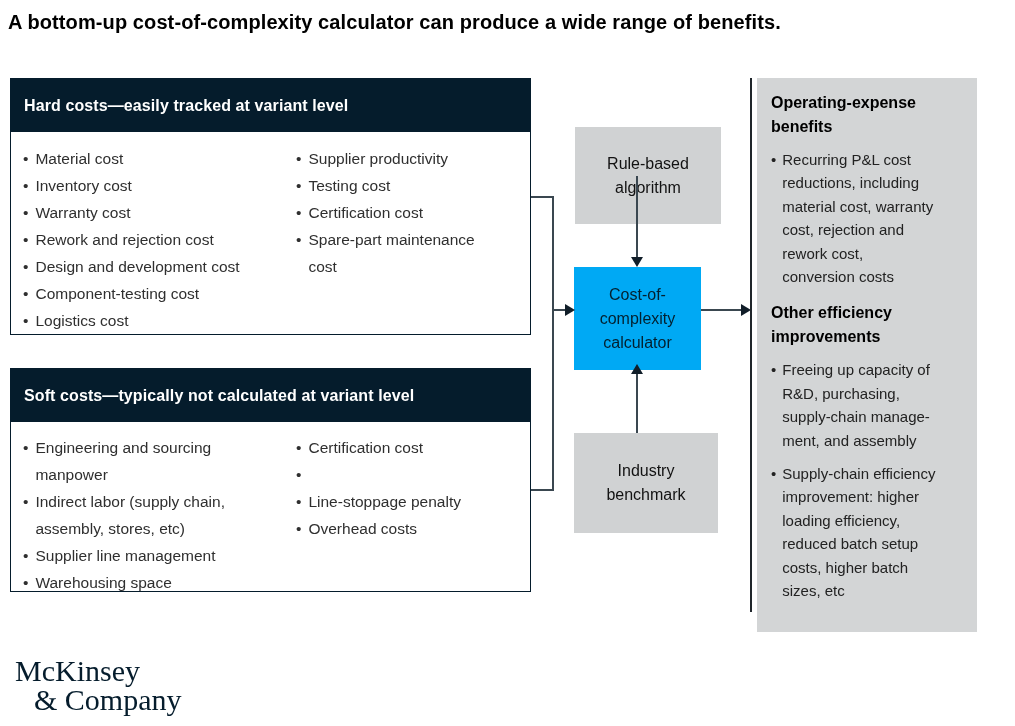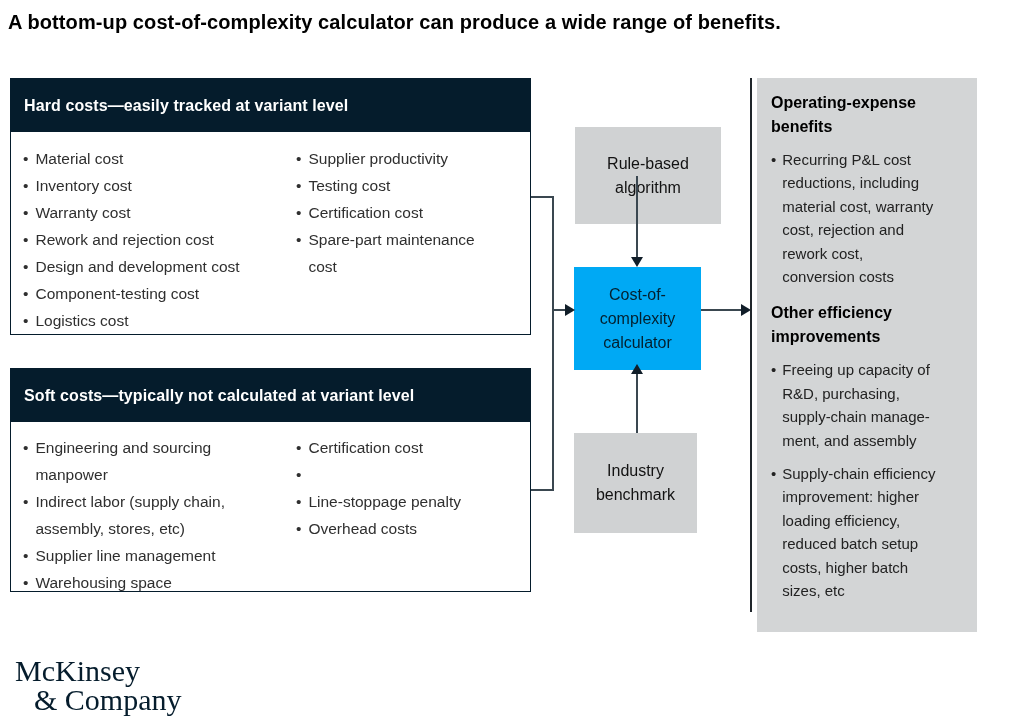--- a/index.html
+++ b/index.html
@@ -35,21 +35,21 @@
   .li .b{flex:none;margin-right:7px;}
   .li .t{white-space:pre-line;}
   
   .node{
     position:absolute;display:flex;align-items:center;justify-content:center;
     text-align:center;font-size:16px;line-height:24px;white-space:pre-line;
   }
   .node.gray{background:var(--box-gray);color:#121212;}
   #rule-box{left:575px;top:79px;width:146px;height:97px;margin-top:48px;}
   #calc-box{left:574px;top:267px;width:127px;height:103px;background:var(--blue);color:#03202F;}
-  #bench-box{left:574px;top:433px;width:123px;height:100px;}
+  #bench-box{left:574px;top:433px;width:144px;height:100px;}
   
   .hline,.vline{position:absolute;background:var(--line);}
   .hline{height:2px;} .vline{width:2px;}
   .ah{position:absolute;width:0;height:0;}
   .ah.right{border-left:10px solid var(--arrow);border-top:6px solid transparent;border-bottom:6px solid transparent;}
   .ah.down{border-top:10px solid var(--arrow);border-left:6px solid transparent;border-right:6px solid transparent;}
   .ah.up{border-bottom:10px solid var(--arrow);border-left:6px solid transparent;border-right:6px solid transparent;}
   #stub-hard{left:531px;top:196px;width:22px;}
   #stub-soft{left:531px;top:489px;width:22px;}
   #bracket{left:552px;top:196px;height:295px;}

